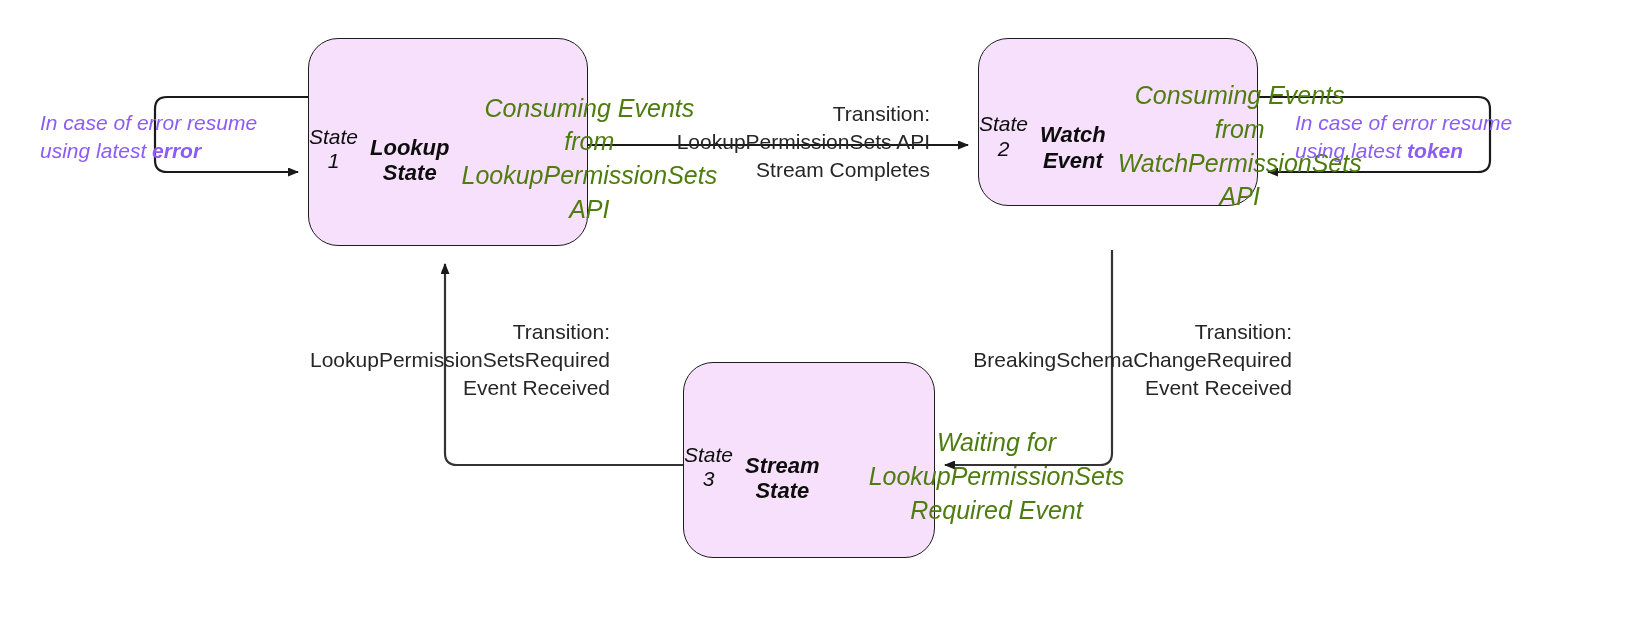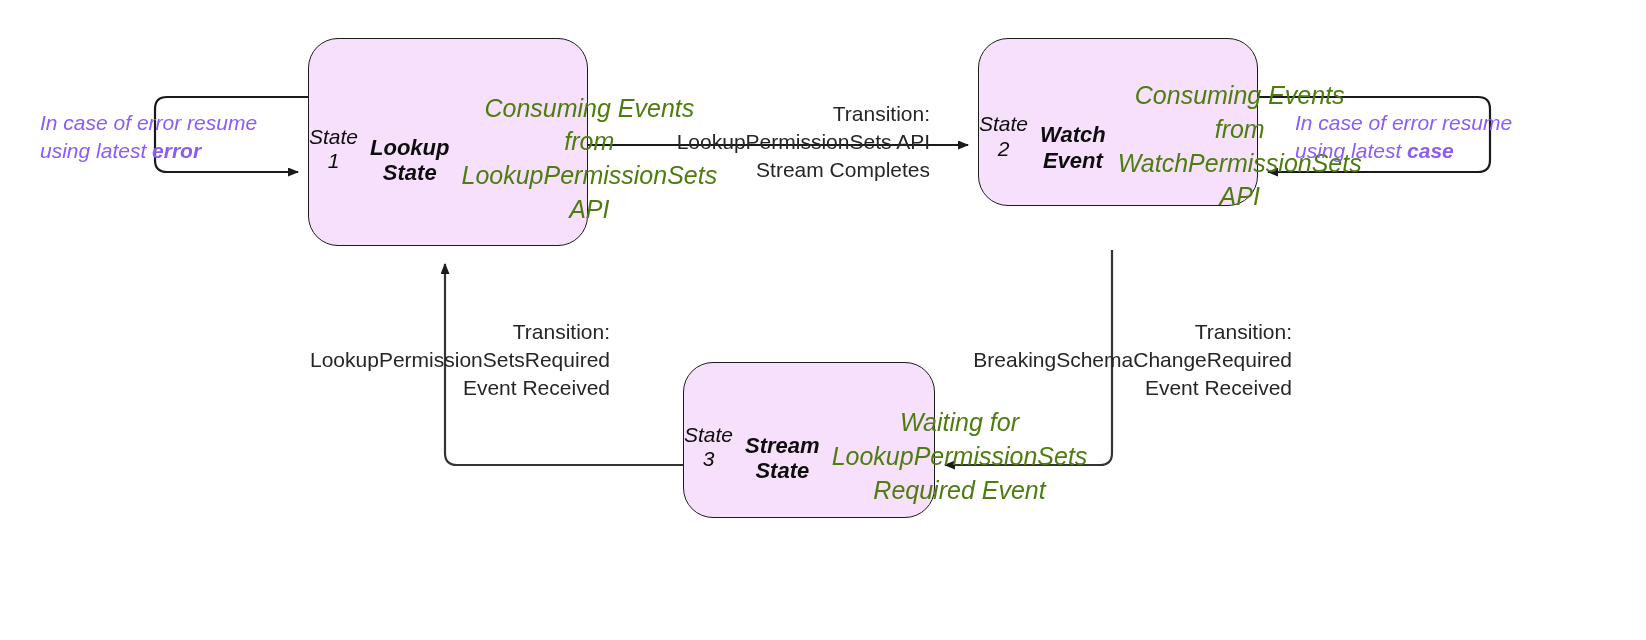--- a/index.html
+++ b/index.html
@@ -122,24 +122,24 @@
   </div>
 
   <div class="state-box" style="left:978px; top:38px; width:280px; height:168px; padding-top:29px;">
     <div class="state-id">State 2</div>
     <div class="state-title" style="margin-top:22px;">Watch Event</div>
     <div class="state-desc" style="margin-top:20px;">Consuming Events from
 WatchPermissionSets
 API</div>
   </div>
 
-  <div class="state-box" style="left:683px; top:362px; width:252px; height:156px; padding-top:14px;">
+  <div class="state-box" style="left:683px; top:362px; width:252px; height:196px; padding-top:14px;">
     <div class="state-id">State 3</div>
     <div class="state-title" style="margin-top:22px;">Stream State</div>
-    <div class="state-desc" style="margin-top:20px;">Waiting for
+    <div class="state-desc" style="margin-top:20px;margin-left:37px;">Waiting for
 LookupPermissionSets
 Required Event</div>
   </div>
 
   <div class="edge-label" style="left:640px; top:100px; width:290px;">Transition:
 LookupPermissionSets API
 Stream Completes</div>
 
   <div class="edge-label" style="left:952px; top:318px; width:340px;">Transition:
 BreakingSchemaChangeRequired
@@ -149,16 +149,16 @@
 LookupPermissionSetsRequired
 Event Received</div>
 
   <div class="loop-label" style="left:40px; top:109px; width:250px; text-align:left;">
     <span style="white-space:pre-line;">In case of error resume
 using latest </span><b>error</b>
   </div>
 
   <div class="loop-label" style="left:1295px; top:109px; width:250px; text-align:left;">
     <span style="white-space:pre-line;">In case of error resume
-using latest </span><b>case</b>
+using latest </span><b>token</b>
   </div>
 
 </div>
 
 </body></html>

